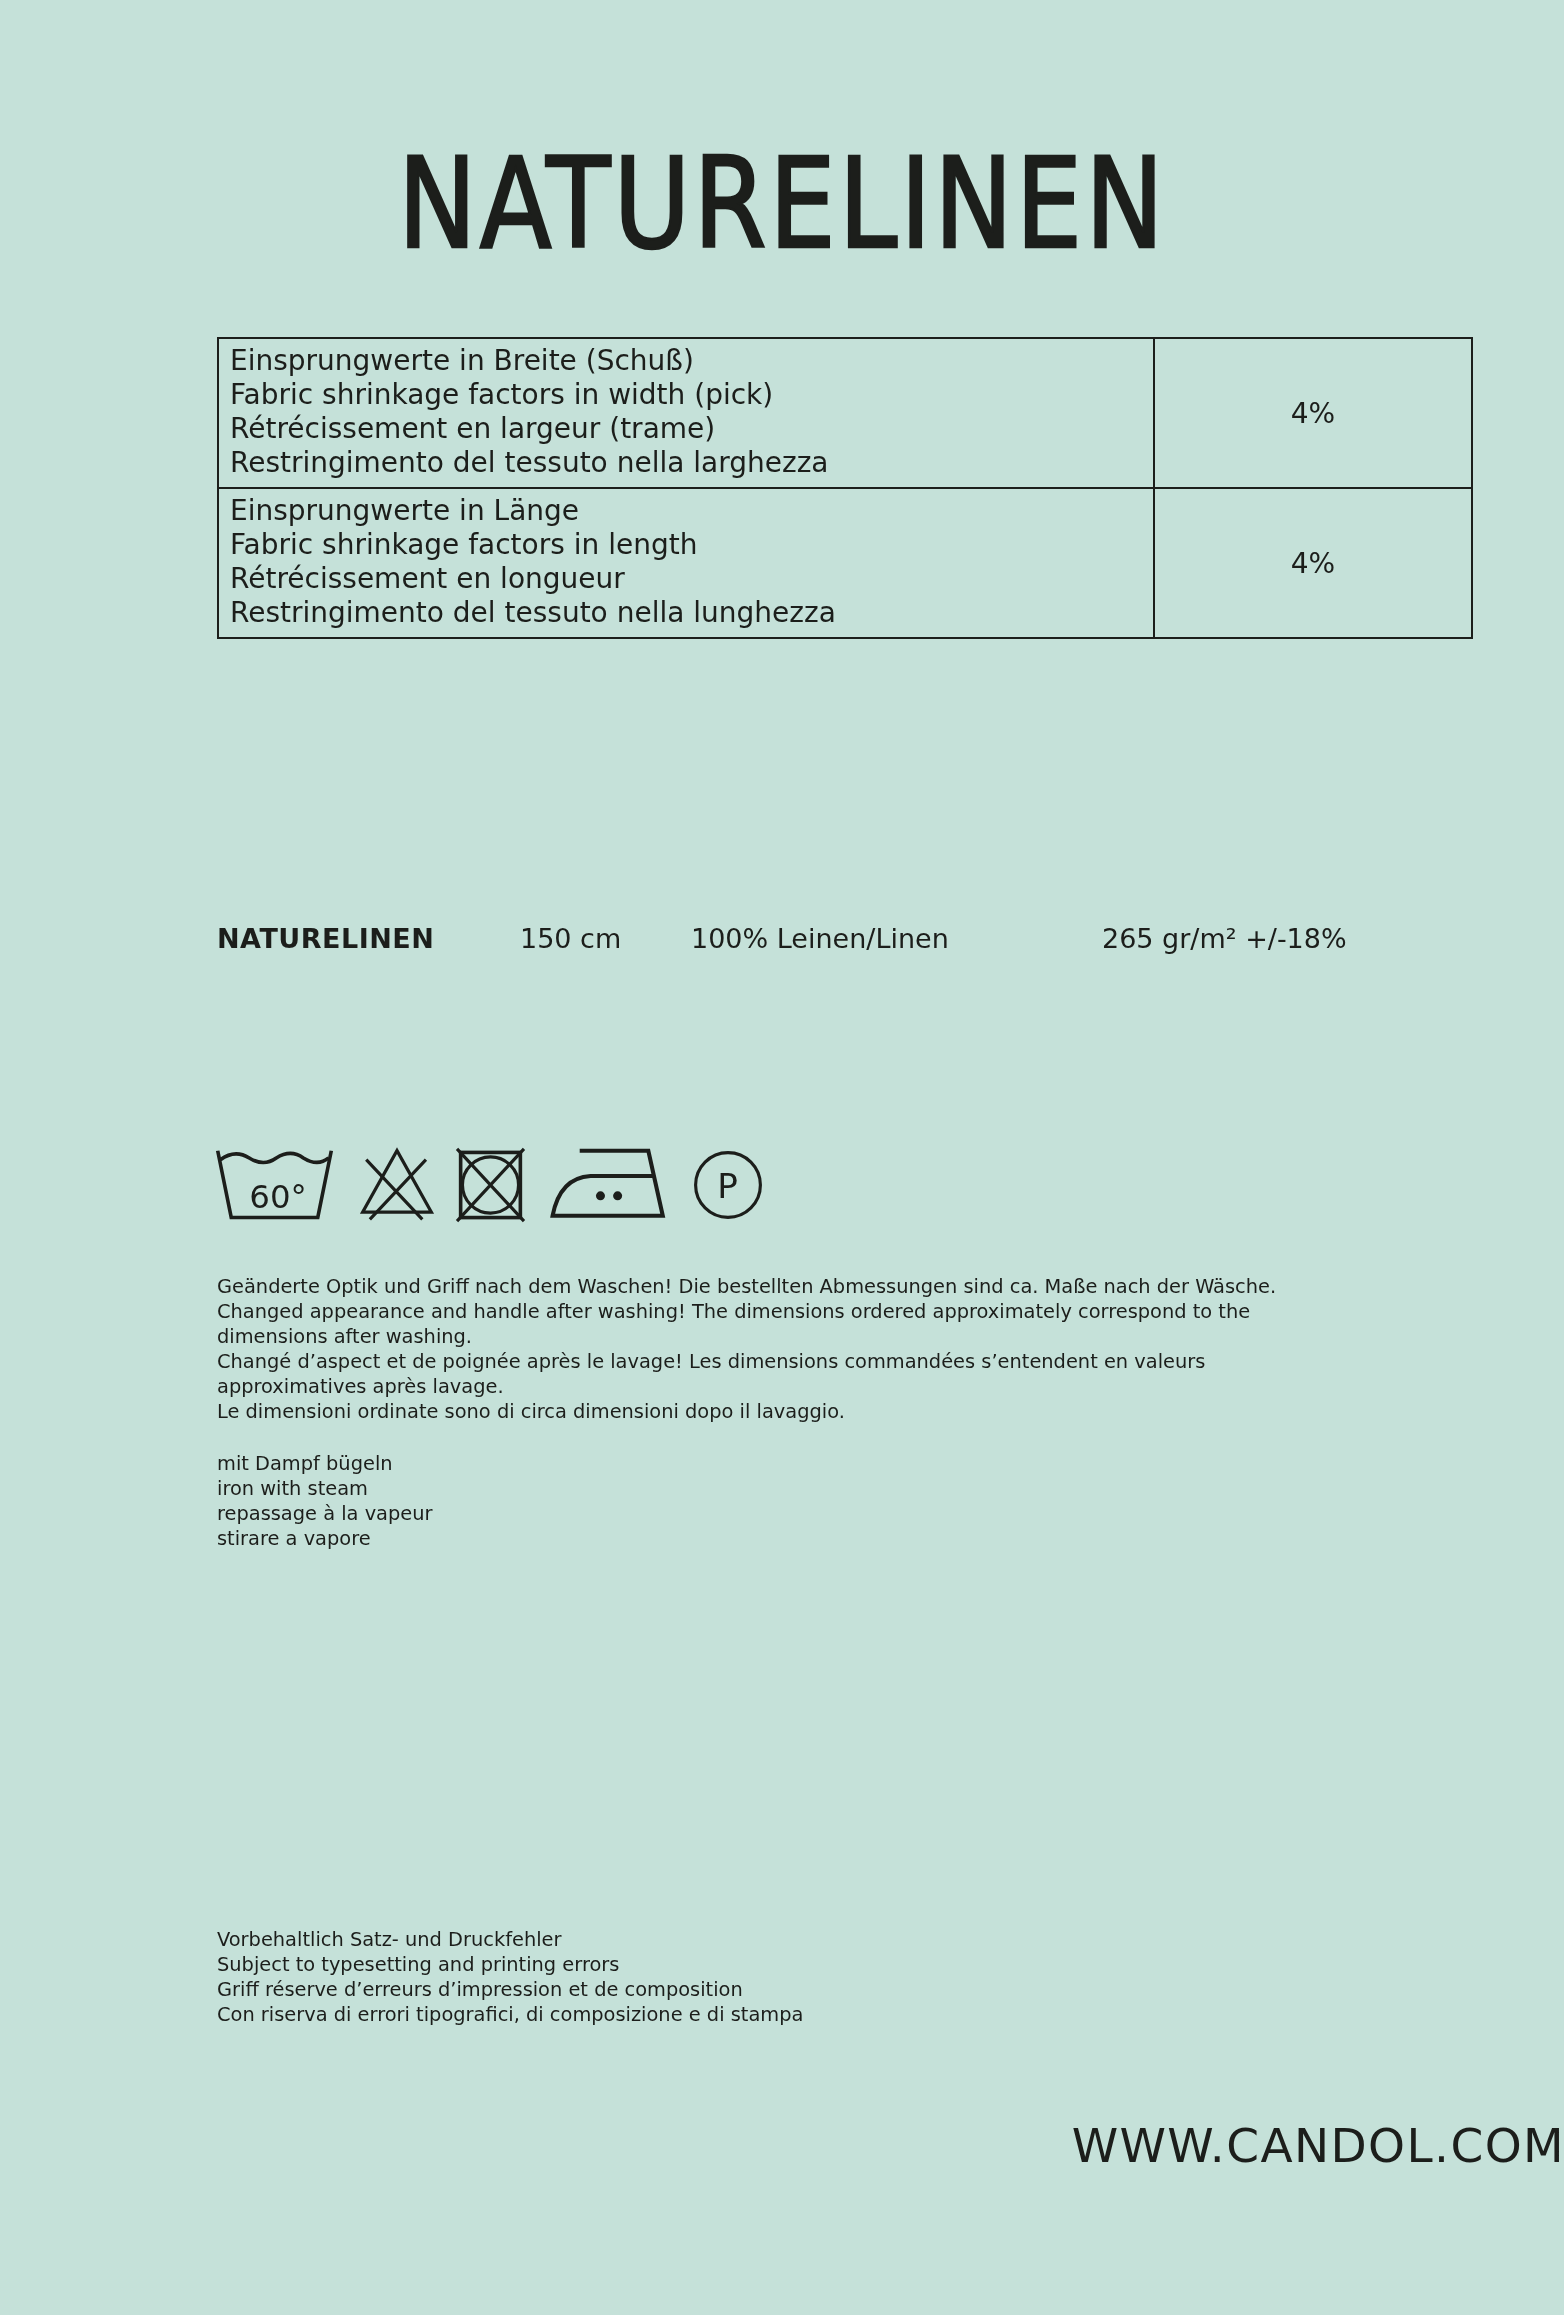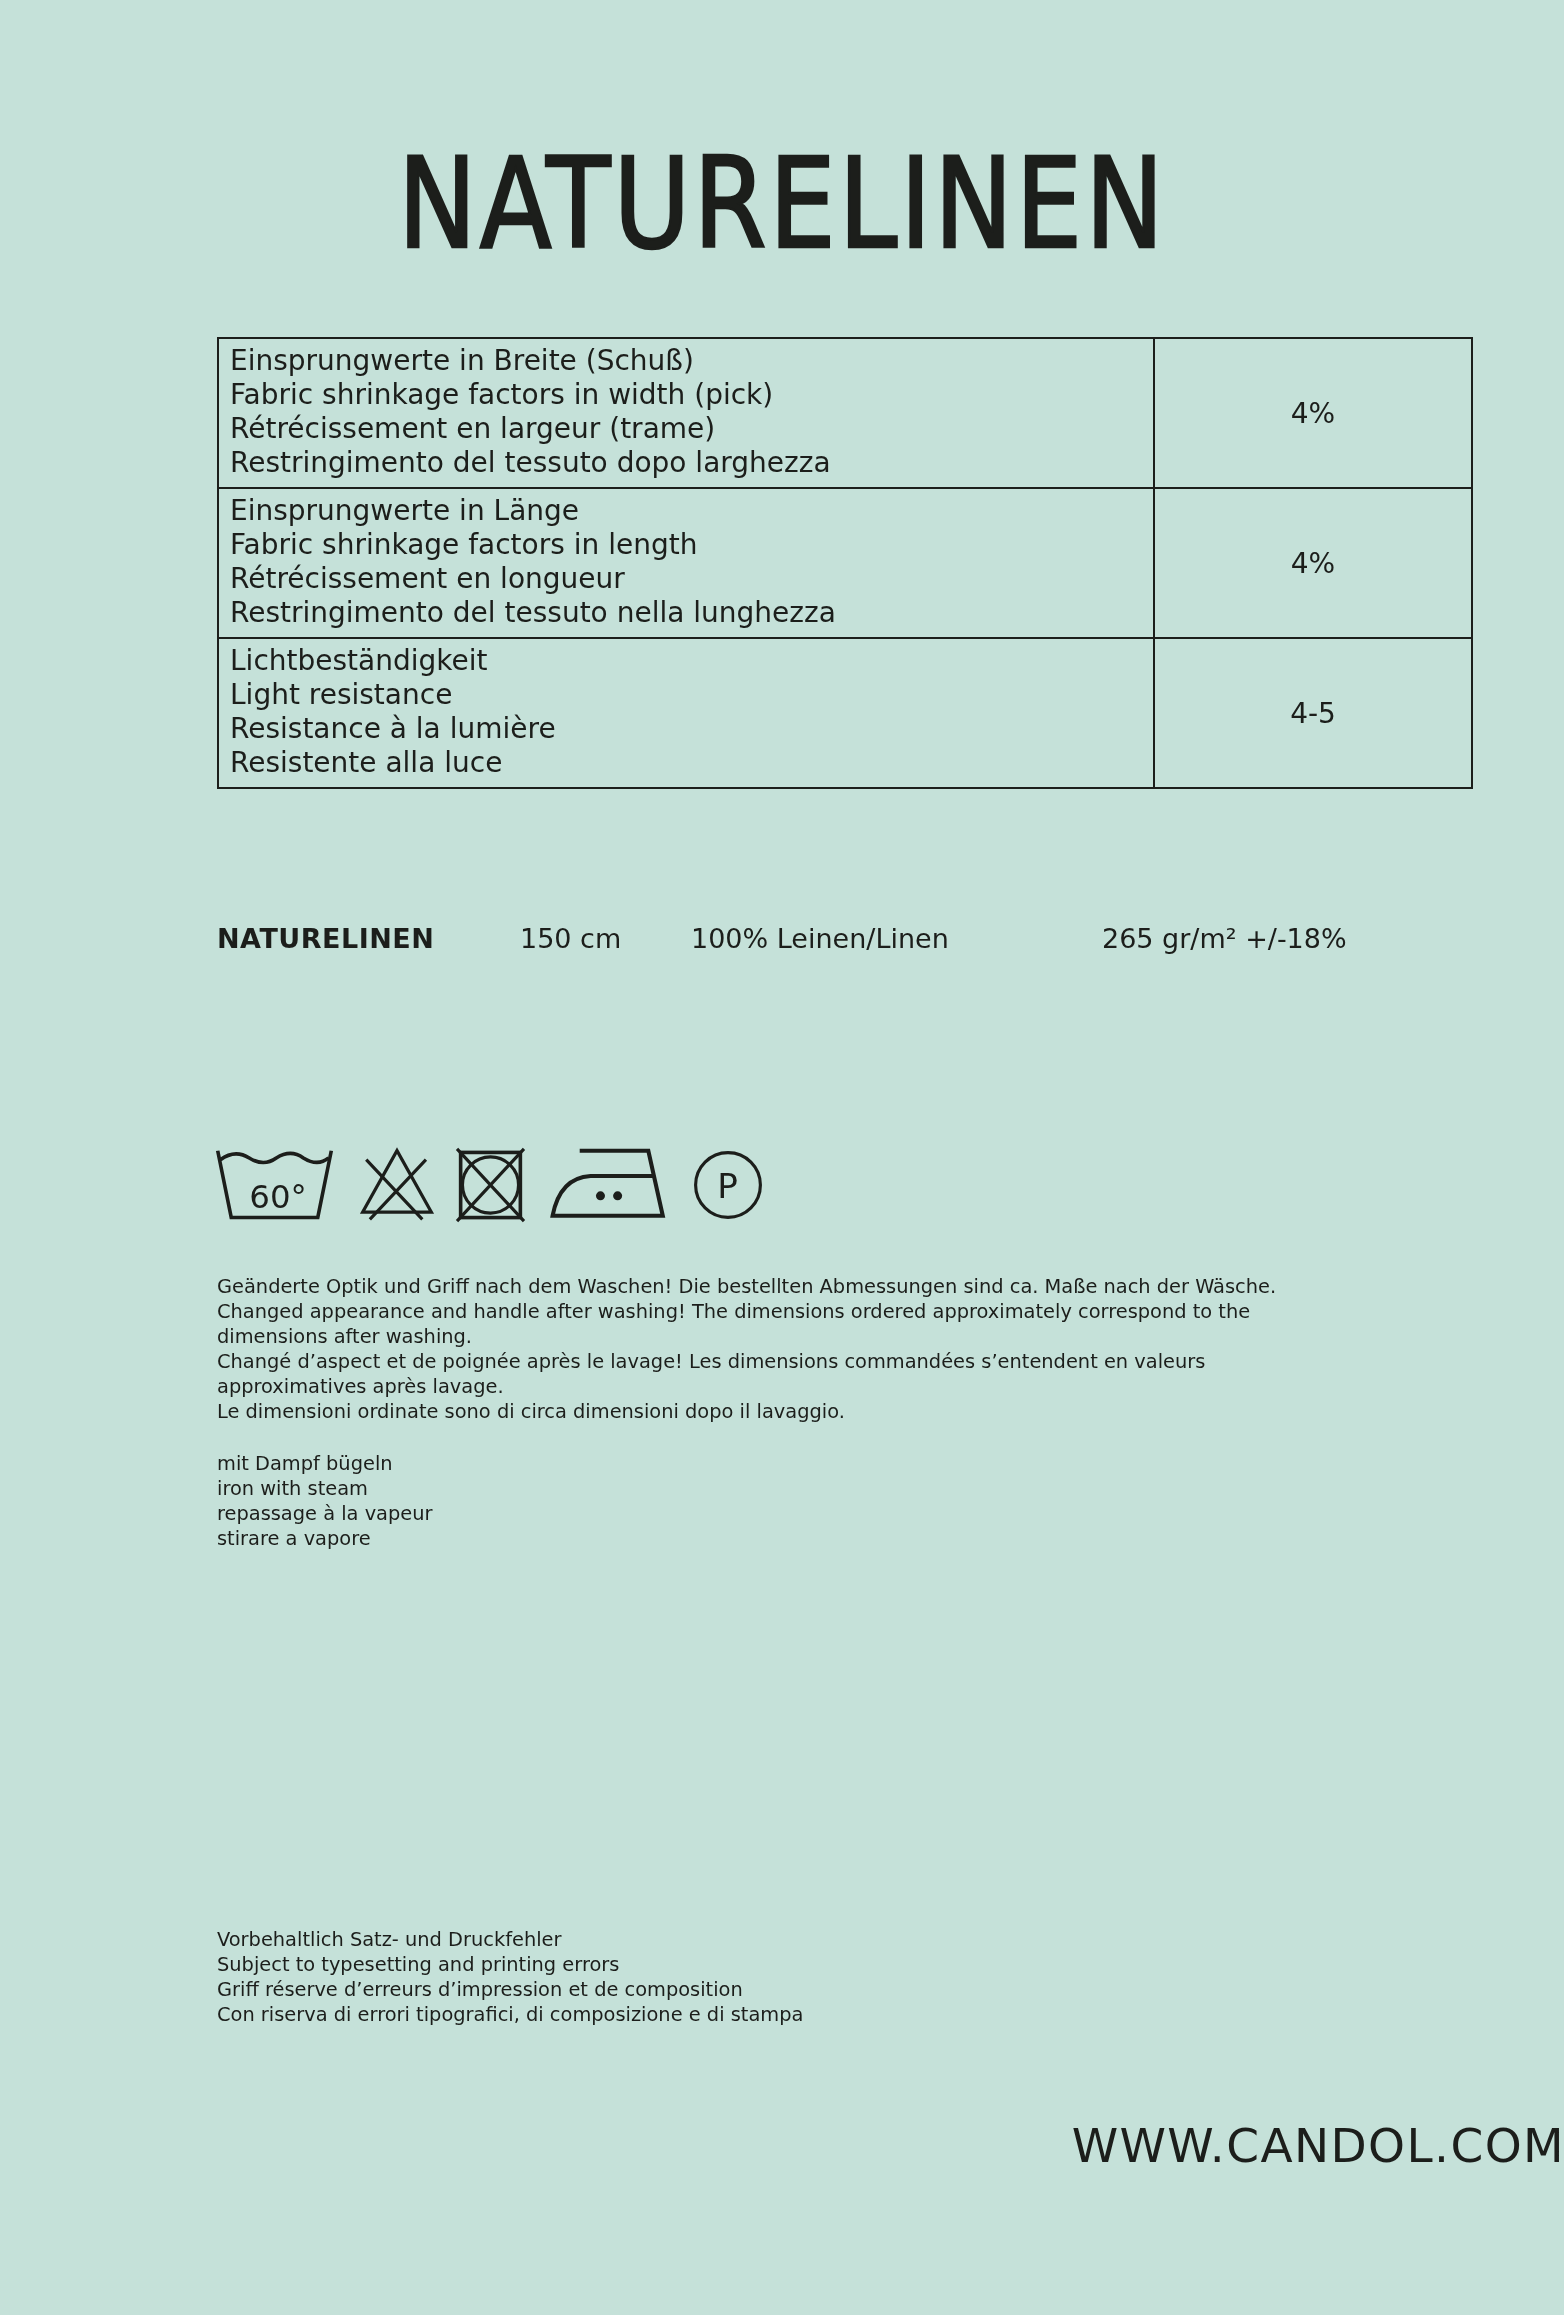--- a/index.html
+++ b/index.html
@@ -53,41 +53,32 @@
 
 <div id="title" class="abs">NATURELINEN</div>
 
 <table id="spec-table" class="abs">
   <tbody>
       <tr>
     <td class="label">
       <div>Einsprungwerte in Breite (Schuß)</div>
       <div>Fabric shrinkage factors in width (pick)</div>
       <div>Rétrécissement en largeur (trame)</div>
-      <div>Restringimento del tessuto dopo larghezza</div>
+      <div>Restringimento del tessuto nella larghezza</div>
     </td>
     <td class="value">4%</td>
   </tr>
   <tr>
     <td class="label">
       <div>Einsprungwerte in Länge</div>
       <div>Fabric shrinkage factors in length</div>
       <div>Rétrécissement en longueur</div>
       <div>Restringimento del tessuto nella lunghezza</div>
     </td>
     <td class="value">4%</td>
-  </tr>
-  <tr>
-    <td class="label">
-      <div>Lichtbeständigkeit</div>
-      <div>Light resistance</div>
-      <div>Resistance à la lumière</div>
-      <div>Resistente alla luce</div>
-    </td>
-    <td class="value">4-5</td>
   </tr>
 </tbody>
   </table>
 
 <div id="product-name" class="abs product-row">NATURELINEN</div>
 <div id="product-width" class="abs product-row">150 cm</div>
 <div id="product-composition" class="abs product-row">100% Leinen/Linen</div>
 <div id="product-weight" class="abs product-row">265 gr/m² +/-18%</div>
 
 <div id="care-icons" class="abs">

